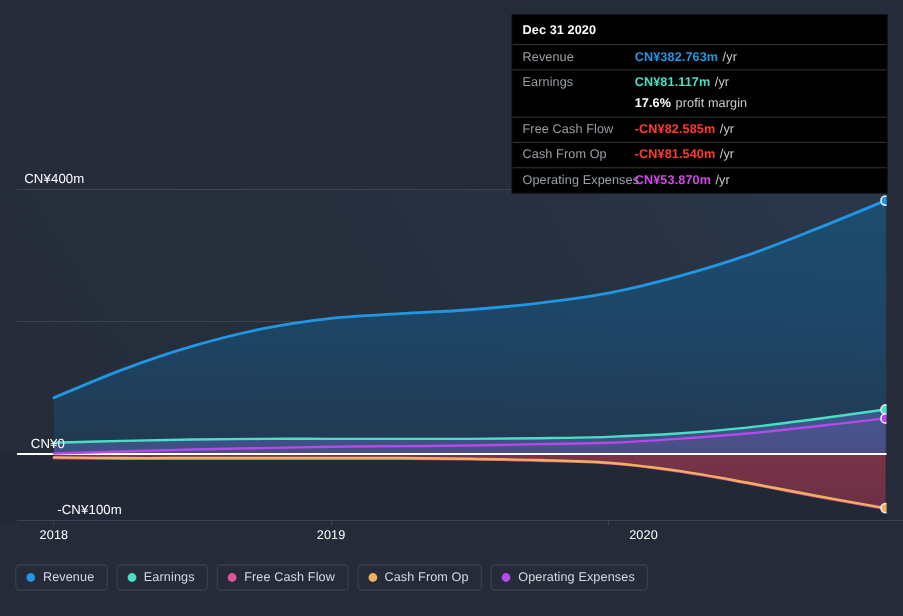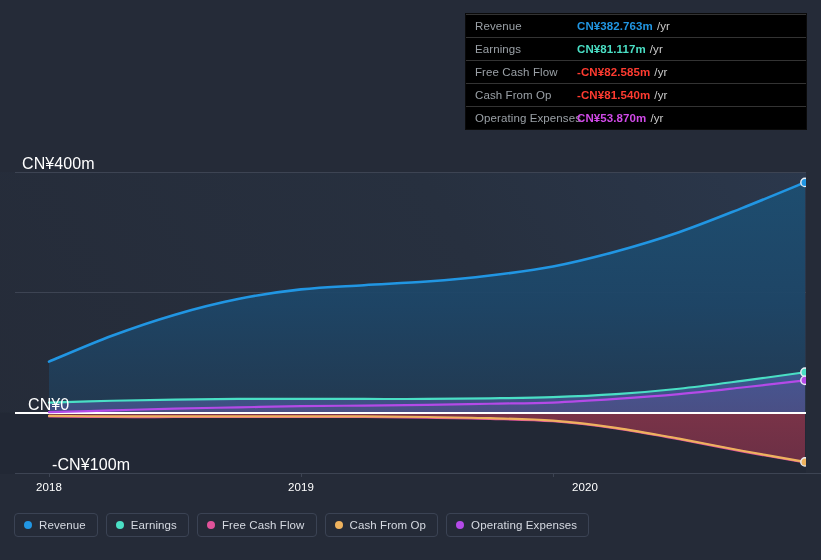--- a/index.html
+++ b/index.html
@@ -10,21 +10,21 @@
     -webkit-font-smoothing:antialiased;
   }
   #root{position:relative;width:821px;height:560px;}
 
   
   #plot{position:absolute;left:0;top:0;width:821px;height:500px;}
   #plotsvg{position:absolute;left:0;top:0;}
 
   
   .ylab{
-    position:absolute;color:#ffffff;font-size:16px;white-space:nowrap;
+    position:absolute;color:#ffffff;font-size:12px;white-space:nowrap;
     letter-spacing:.1px;
   }
   .xlab{
     position:absolute;color:#ffffff;font-size:11.5px;white-space:nowrap;
     transform:translateX(-50%);letter-spacing:.1px;
   }
 
   
   #tooltip{
     position:absolute;left:466px;top:14px;width:340px;
@@ -131,31 +131,37 @@
 
   <div class="ylab" id="ylab0" style="left: 22px; top: 155px;">CN¥400m</div>
   <div class="ylab" id="ylab2" style="left: 28px; top: 395.8px;">CN¥0</div>
   <div class="ylab" id="ylab3" style="left: 22px; top: 456px; margin-left: 30px;">-CN¥100m</div>
 
   <div class="xlab" id="xlab0" style="left: 49px; top: 481px;">2018</div>
   <div class="xlab" id="xlab1" style="left: 301px; top: 481px;">2019</div>
   <div class="xlab" id="xlab2" style="left: 553px; top: 481px; margin-left: 32px;">2020</div>
 
   <div id="tooltip">
+    <div class="tt-head">Dec 31 2020</div>
     <div id="tt-rows">
         <div class="tt-row">
           <span class="tt-label">Revenue</span>
           <span class="tt-val" style="color: rgb(33, 150, 227); text-align: right;">CN¥382.763m</span>
           <span class="tt-unit">/yr</span>
         </div>
         <div class="tt-row">
           <span class="tt-label">Earnings</span>
           <span class="tt-val" style="color: rgb(74, 223, 197);">CN¥81.117m</span>
           <span class="tt-unit">/yr</span>
         </div>
+        <div class="tt-row sub">
+          <span class="tt-label"></span>
+          <span class="tt-val" style="color: rgb(255, 255, 255);">17.6%</span>
+          <span class="tt-unit">profit margin</span>
+        </div>
         <div class="tt-row">
           <span class="tt-label">Free Cash Flow</span>
           <span class="tt-val" style="color: rgb(255, 59, 48);">-CN¥82.585m</span>
           <span class="tt-unit">/yr</span>
         </div>
         <div class="tt-row">
           <span class="tt-label">Cash From Op</span>
           <span class="tt-val" style="color: rgb(255, 59, 48);">-CN¥81.540m</span>
           <span class="tt-unit">/yr</span>
         </div>

